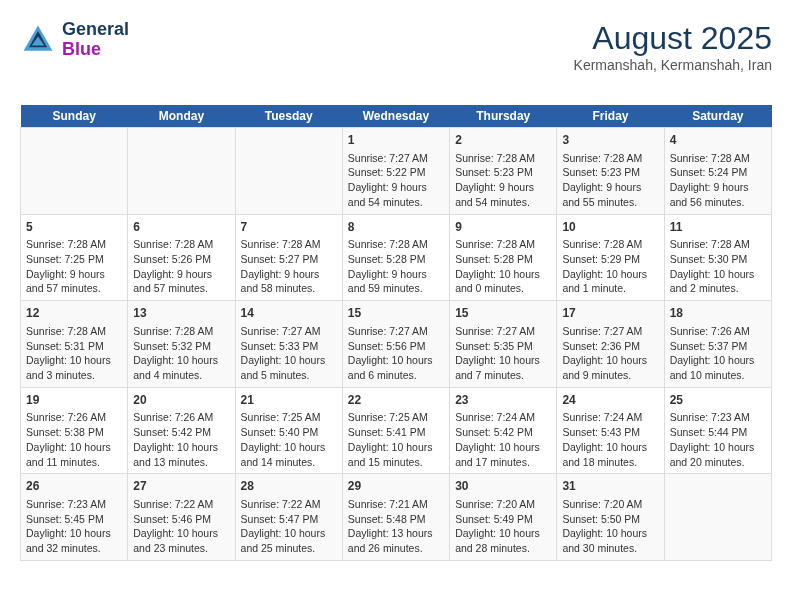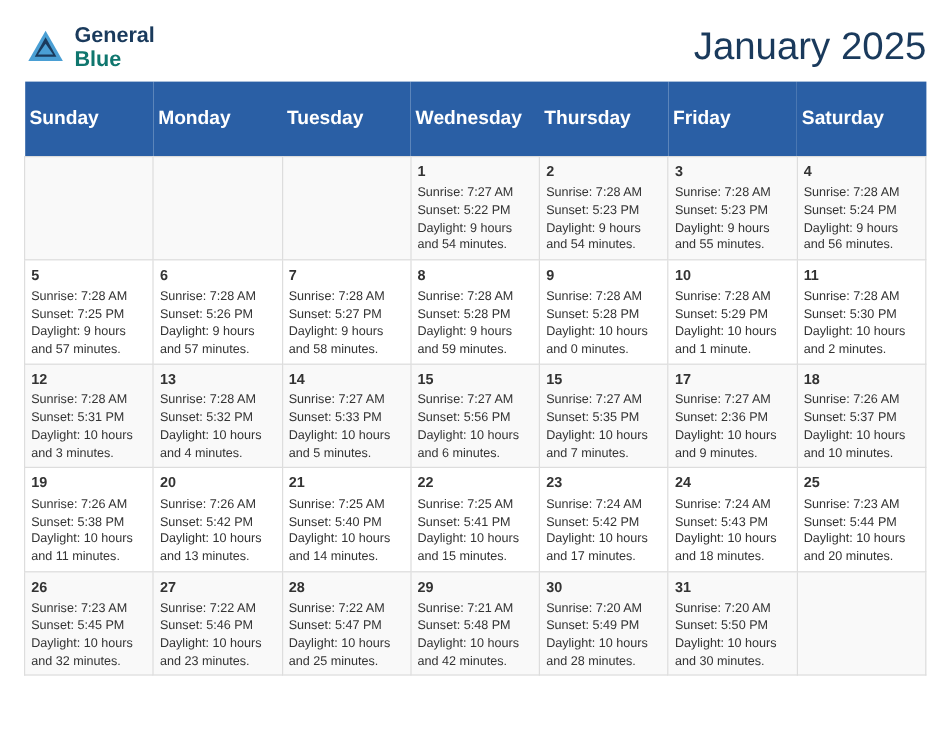--- a/index.html
+++ b/index.html
@@ -7,35 +7,35 @@
       font-family: Arial, sans-serif;
       background: #fff;
       width: 792px;
       min-height: 612px;
       padding: 20px;
     }
     .header {
       display: flex;
       justify-content: space-between;
       align-items: flex-start;
-      margin-bottom: 8px;
+      margin-bottom: 32px;
     }
     .logo {
       display: flex;
       align-items: center;
       gap: 6px;
     }
     .logo-text {
       font-size: 18px;
       font-weight: bold;
       color: #1a3a5c;
       line-height: 1.1;
     }
     .logo-text span {
-      color: #0f766e;
+      color: #a21caf;
     }
     .logo-icon {
       width: 36px;
       height: 36px;
     }
     .title-block {
       text-align: right;
     }
     .main-title {
       font-size: 32px;
@@ -47,23 +47,23 @@
       color: #555;
     }
     table {
       width: 100%;
       border-collapse: collapse;
       font-size: 10.5px;
     }
     thead tr th {
       background: #2a5fa5;
       color: #fff;
-      padding: 22px 4px;
-      text-align: left;
-      font-size: 16px;
+      padding: 4px 4px;
+      text-align: center;
+      font-size: 12px;
       font-weight: bold;
     }
     tbody tr td {
       border: 1px solid #ddd;
       vertical-align: top;
       padding: 4px 5px;
       width: calc(100% / 7);
       min-height: 80px;
       color: #333;
       line-height: 1.4;
@@ -93,21 +93,22 @@
       <polygon points="20,4 36,32 4,32" fill="#4a9fd4"></polygon>
       <polygon points="20,10 30,28 10,28" fill="#1a3a5c"></polygon>
       <polygon points="20,16 27,26 13,26" fill="#4a9fd4"></polygon>
     </svg>
     <div class="logo-text">
       <div>General</div>
       <div><span>Blue</span></div>
     </div>
   </div>
   <div class="title-block">
-    <div class="main-title">January 2025</div>
+    <div class="main-title">August 2025</div>
+    <div class="subtitle">Kermanshah, Kermanshah, Iran</div>
   </div>
 </div>
 
 <table>
   <thead>
     <tr>
     <th>Sunday</th>
         <th>Monday</th>
         <th>Tuesday</th>
         <th>Wednesday</th>
@@ -294,21 +295,21 @@
         <td>
           <span class="day-number">28</span>
           <div>Sunrise: 7:22 AM</div>
           <div>Sunset: 5:47 PM</div>
           <div>Daylight: 10 hours and 25 minutes.</div>
         </td>
         <td>
           <span class="day-number">29</span>
           <div>Sunrise: 7:21 AM</div>
           <div>Sunset: 5:48 PM</div>
-          <div>Daylight: 10 hours and 42 minutes.</div>
+          <div>Daylight: 13 hours and 26 minutes.</div>
         </td>
         <td>
           <span class="day-number">30</span>
           <div>Sunrise: 7:20 AM</div>
           <div>Sunset: 5:49 PM</div>
           <div>Daylight: 10 hours and 28 minutes.</div>
         </td>
         <td>
           <span class="day-number">31</span>
           <div>Sunrise: 7:20 AM</div>

